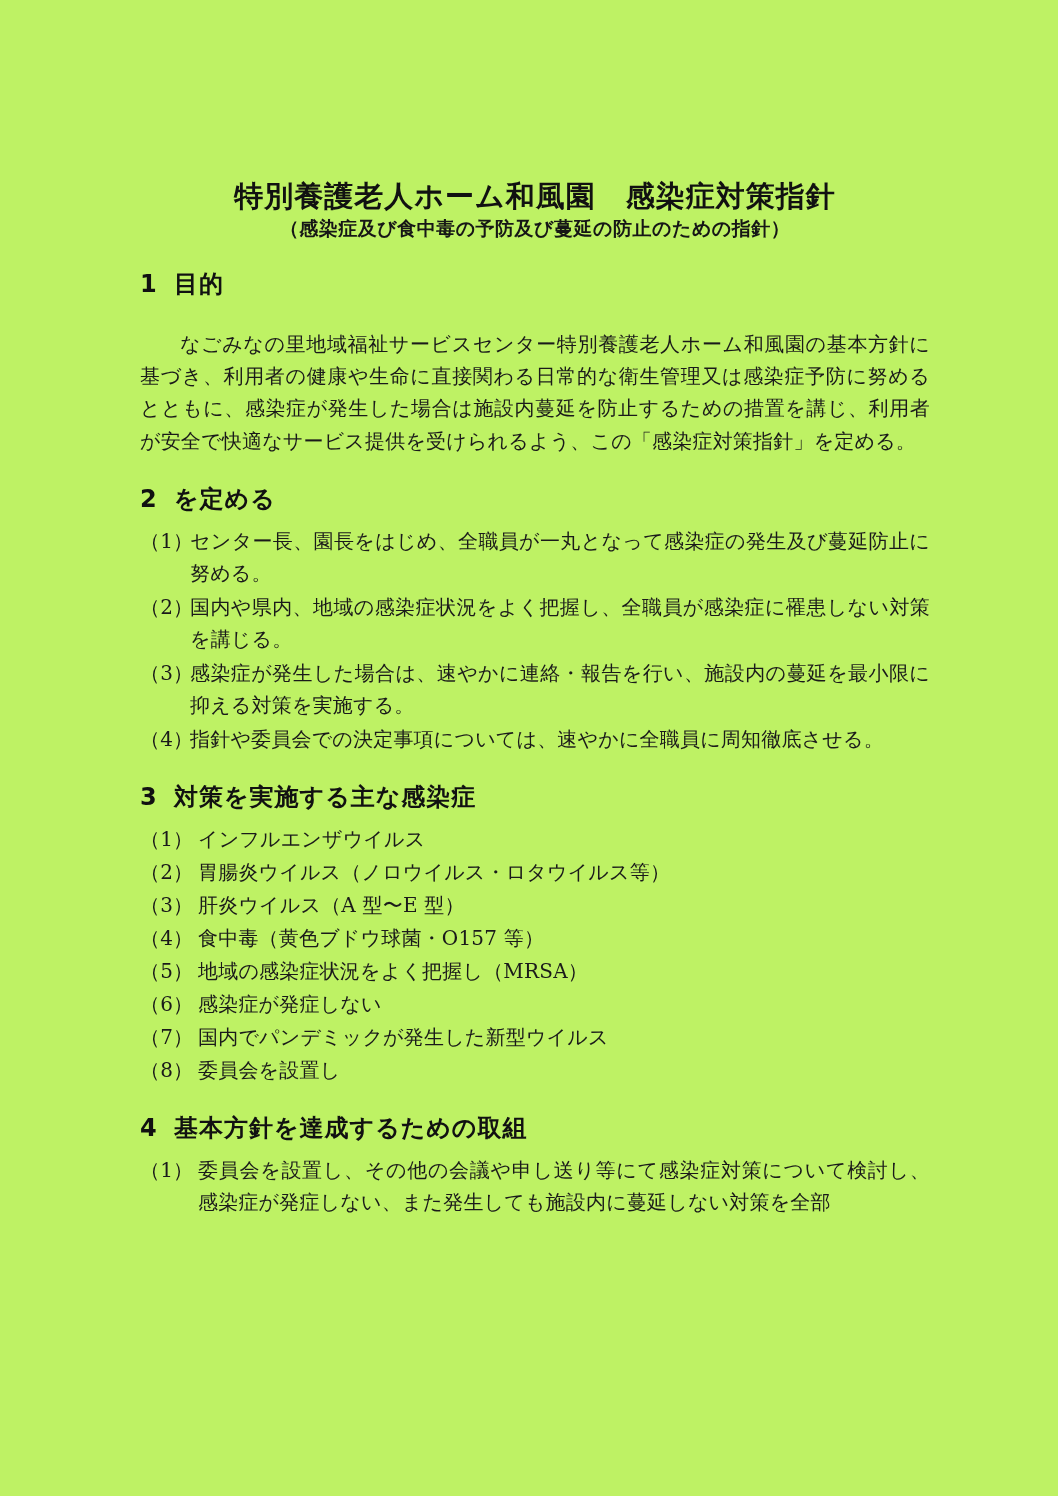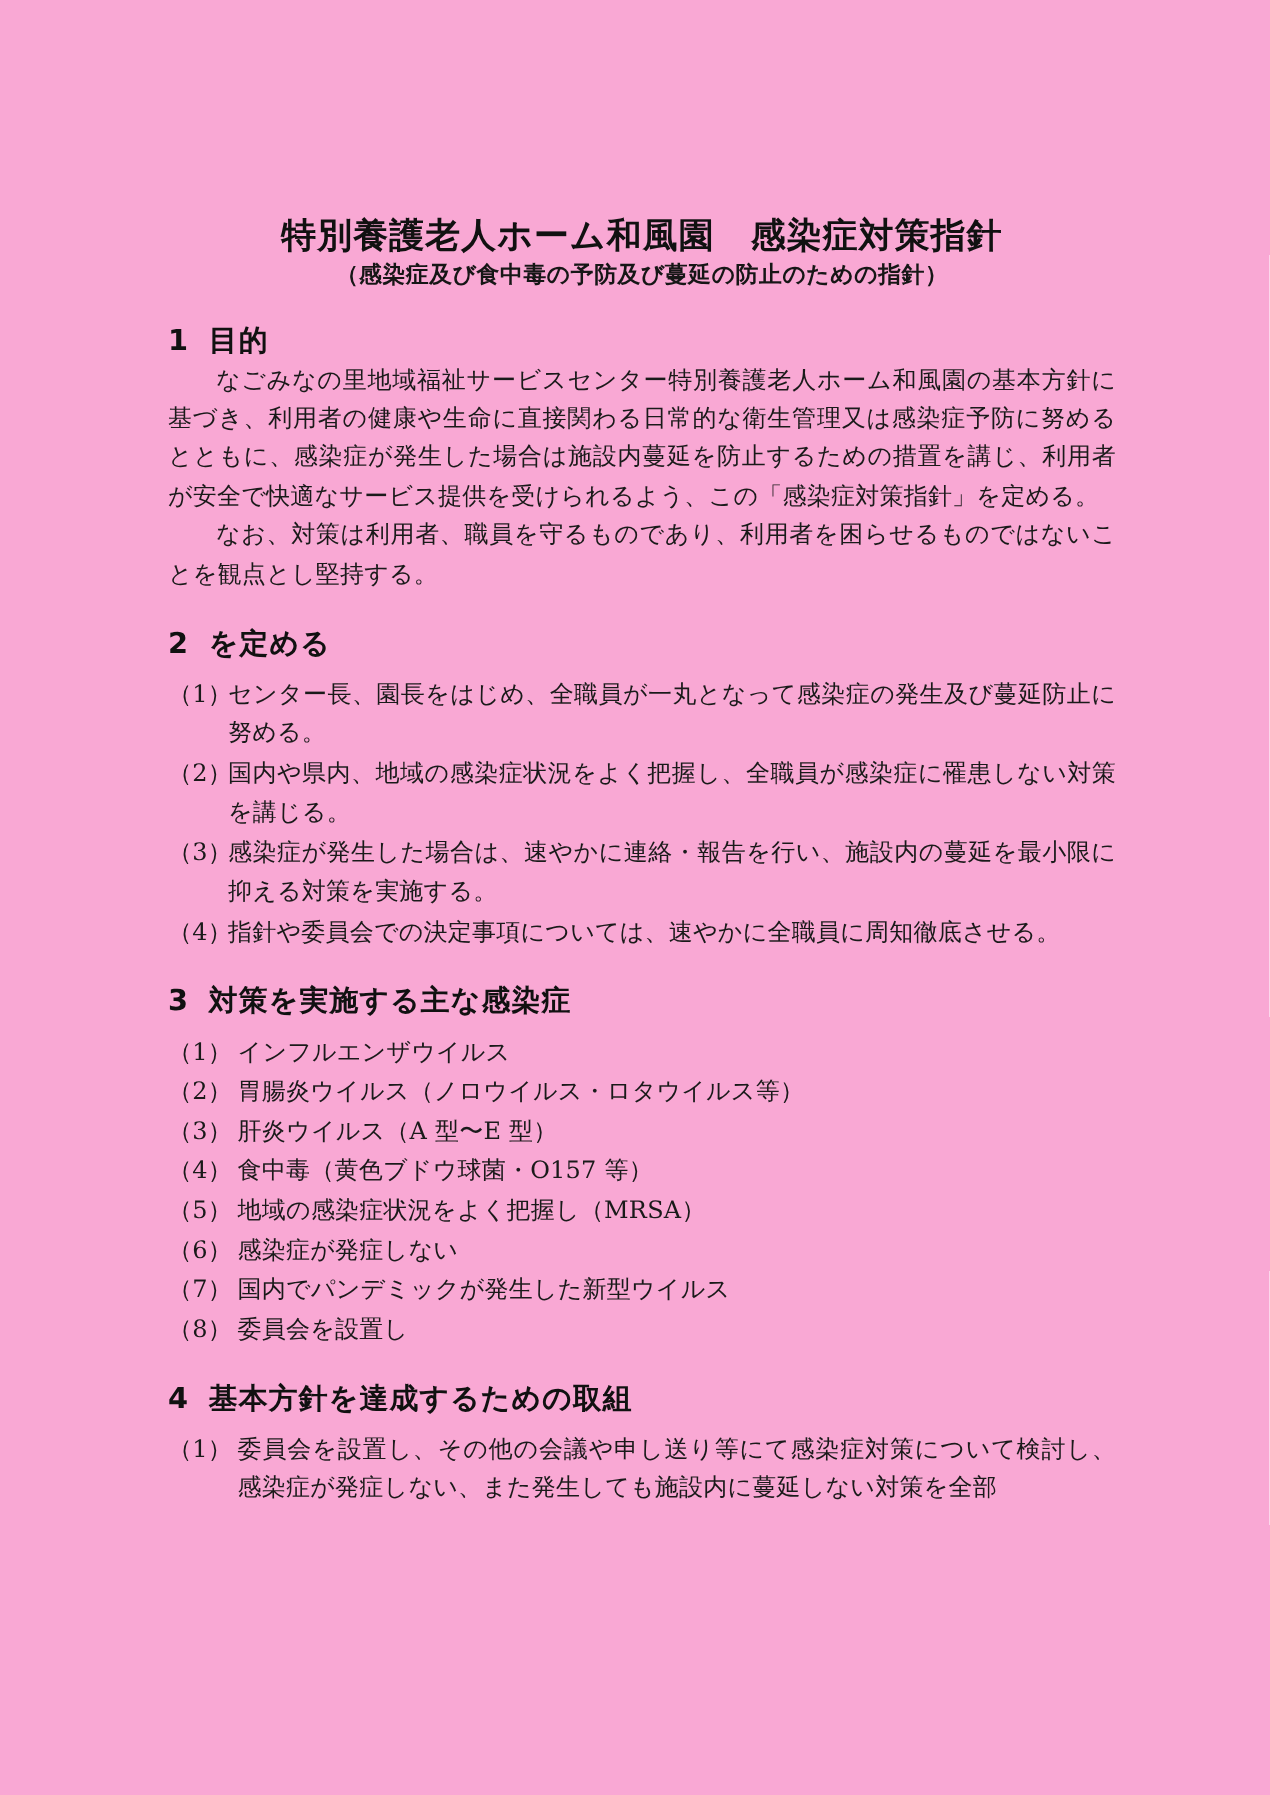--- a/index.html
+++ b/index.html
@@ -4,21 +4,21 @@
 <style>
   html, body {
     margin: 0;
     padding: 0;
     background: #ffffff;
   }
   .page {
     position: relative;
     width: 1058px;
     height: 1496px;
-    background: #f9a8d4;
+    background: #bef264;
     margin: 0 auto;
     font-family: "DejaVu Serif", "Liberation Serif", serif;
     color: #1a1a1a;
     overflow: hidden;
   }
   .content {
     position: absolute;
     left: 140px;
     top: 178px;
     width: 790px;
@@ -53,21 +53,21 @@
     display: flex;
     align-items: baseline;
   }
   .section-heading .num {
     display: inline-block;
     min-width: 34px;
   }
   .para {
     font-size: 20px;
     line-height: 1.62;
-    margin-top: 0;
+    margin-top: 28px;
     text-align: justify;
     text-indent: 2em;
     letter-spacing: 0.2px;
   }
   .list {
     margin-top: 10px;
   }
   .list-item {
     display: flex;
     font-size: 20px;
@@ -97,21 +97,20 @@
 
     <div class="doc-title">特別養護老人ホーム和風園　感染症対策指針</div>
     <div class="doc-subtitle">（感染症及び食中毒の予防及び蔓延の防止のための指針）</div>
 
     <div class="section">
       <div class="section-heading">
         <span class="num">1</span>
         <span>目的</span>
       </div>
       <div class="para">なごみなの里地域福祉サービスセンター特別養護老人ホーム和風園の基本方針に基づき、利用者の健康や生命に直接関わる日常的な衛生管理又は感染症予防に努めるとともに、感染症が発生した場合は施設内蔓延を防止するための措置を講じ、利用者が安全で快適なサービス提供を受けられるよう、この「感染症対策指針」を定める。</div>
-      <div class="para">なお、対策は利用者、職員を守るものであり、利用者を困らせるものではないことを観点とし堅持する。</div>
     </div>
 
     <div class="section sec2">
       <div class="section-heading">
         <span class="num">2</span>
         <span>を定める</span>
       </div>
       <div class="list">
         <div class="list-item">
           <span class="marker">（1）</span>

